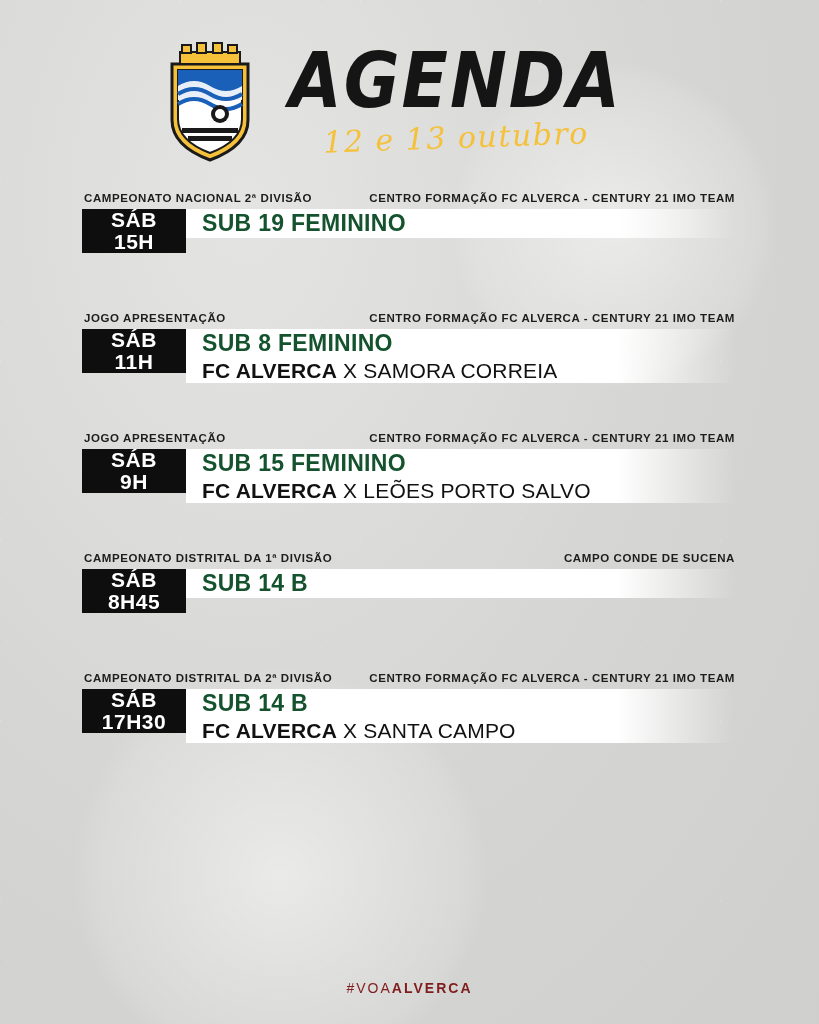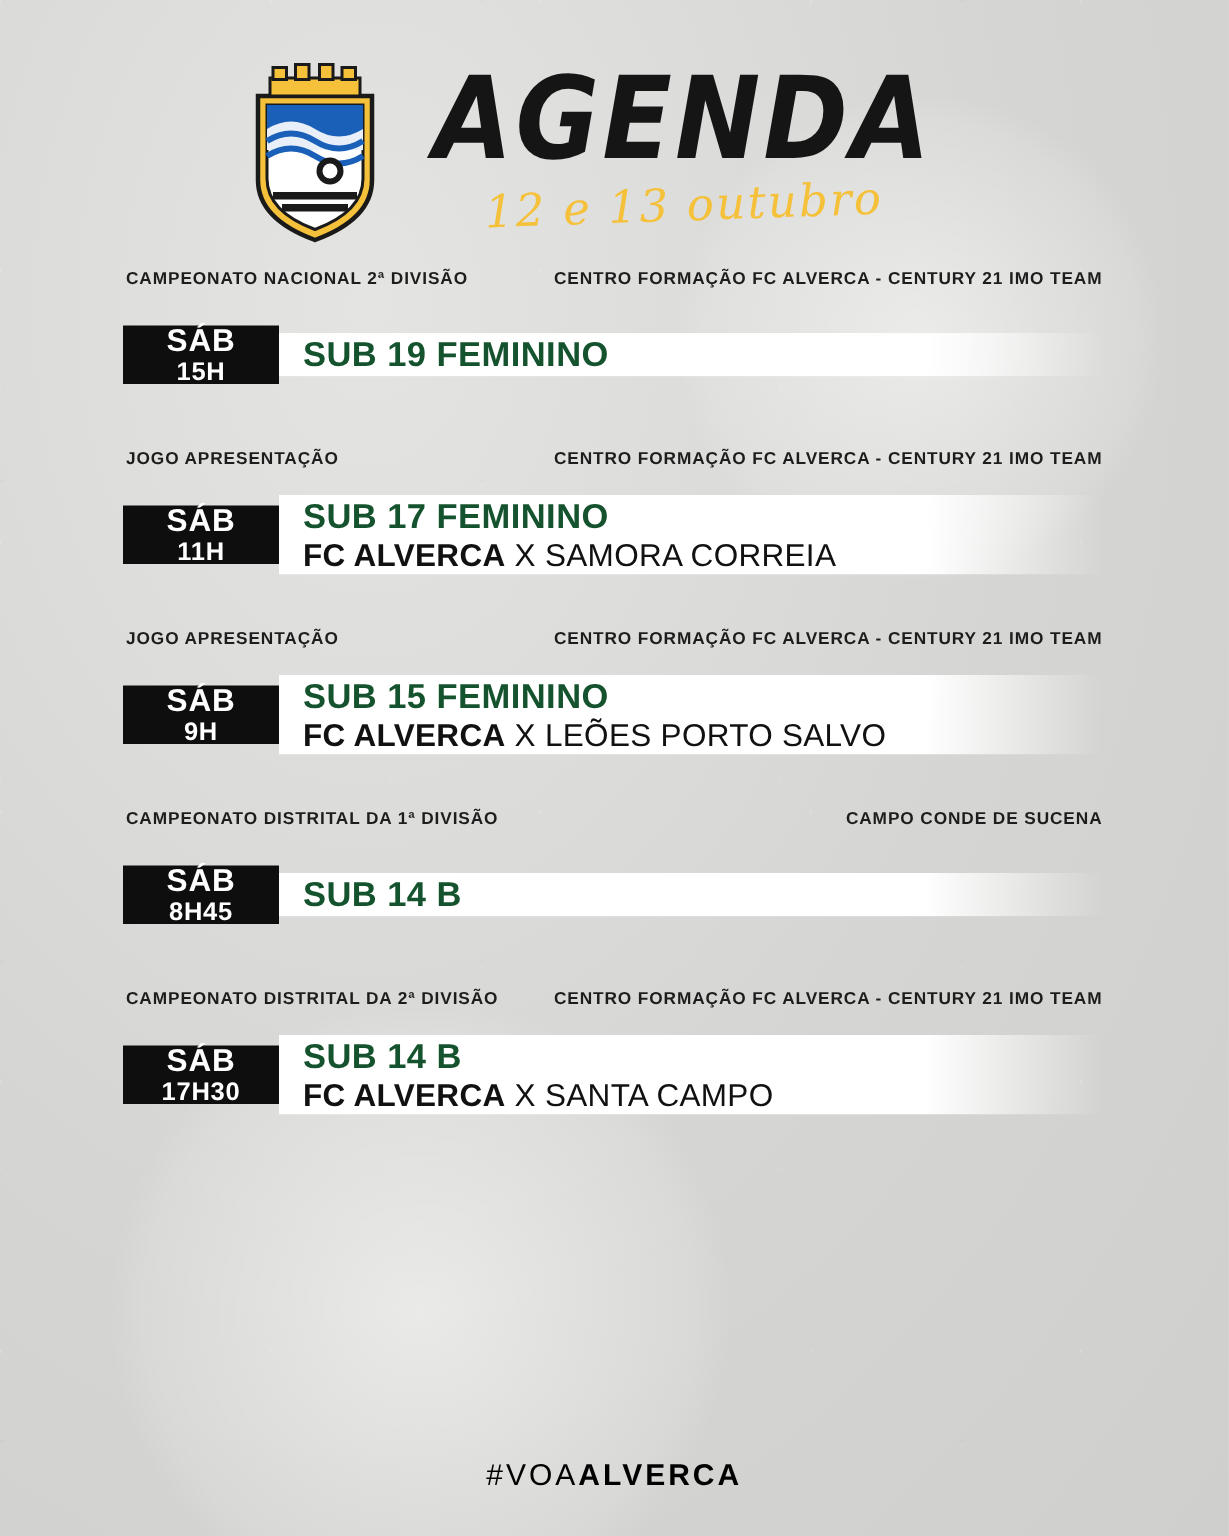--- a/index.html
+++ b/index.html
@@ -70,57 +70,57 @@
     color: #f5c13a;
     text-align: center;
     margin-top: 6px;
     letter-spacing: 1.5px;
     transform: rotate(-2deg);
   }
 
   
   .fixtures {
     position: relative;
-    margin: 10px 82px 0 82px;
+    margin: 22px 82px 0 82px;
   }
   .fixture { margin-bottom: 24px; }
   .meta {
     display: flex;
     justify-content: space-between;
     align-items: flex-end;
     font-size: 11.5px;
     font-weight: bold;
     letter-spacing: 0.6px;
     color: #1d1d1d;
     padding: 0 2px 5px 2px;
   }
   .meta .venue { text-align: right; }
   .row {
     display: flex;
-    align-items: center;
+    align-items: flex-start;
     height: 79px;
   }
   .daybox {
     background: #0e0e0e;
     color: #ffffff;
     width: 104px;
     flex: 0 0 104px;
     display: flex;
     flex-direction: column;
     align-items: center;
     justify-content: center;
     line-height: 1.05;
   }
   .daybox .day {
     font-size: 21px;
     font-weight: bold;
     letter-spacing: 0.5px;
   }
   .daybox .time {
-    font-size: 17px;
+    font-size: 21px;
     font-weight: bold;
     letter-spacing: 0.5px;
   }
   .details {
     background: #ffffff;
     flex: 1 1 auto;
     display: flex;
     flex-direction: column;
     justify-content: center;
     padding-left: 16px;
@@ -144,23 +144,23 @@
   }
   .details .match .strong { font-weight: bold; }
 
   
   .footer {
     position: absolute;
     left: 0;
     right: 0;
     bottom: 28px;
     text-align: center;
-    font-size: 20px;
+    font-size: 14px;
     letter-spacing: 2px;
-    color: #000000;
+    color: #7f1d1d;
   }
   .footer .tag-light { font-weight: normal; }
   .footer .tag-bold { font-weight: bold; }
 </style>
 </head>
 <body>
 
 <div class="texture"></div>
 <div class="watermark wm-top"></div>
 <div class="watermark wm-bottom"></div>
@@ -215,21 +215,21 @@
     <div class="meta">
       <span>JOGO APRESENTAÇÃO</span>
       <span class="venue">CENTRO FORMAÇÃO FC ALVERCA - CENTURY 21 IMO TEAM</span>
     </div>
     <div class="row">
       <div class="daybox">
         <span class="day">SÁB</span>
         <span class="time">11H</span>
       </div>
       <div class="details">
-        <span class="category">SUB 17 FEMININO</span>
+        <span class="category">SUB 8 FEMININO</span>
         <span class="match"><span class="strong">FC ALVERCA</span> <span>X</span> <span>SAMORA CORREIA</span></span>
       </div>
     </div>
   </div>
 
   <div class="fixture">
     <div class="meta">
       <span>JOGO APRESENTAÇÃO</span>
       <span class="venue">CENTRO FORMAÇÃO FC ALVERCA - CENTURY 21 IMO TEAM</span>
     </div>

